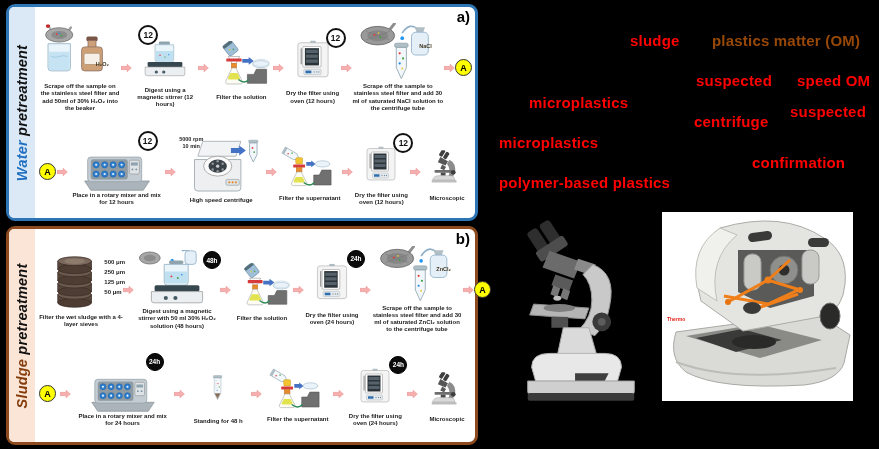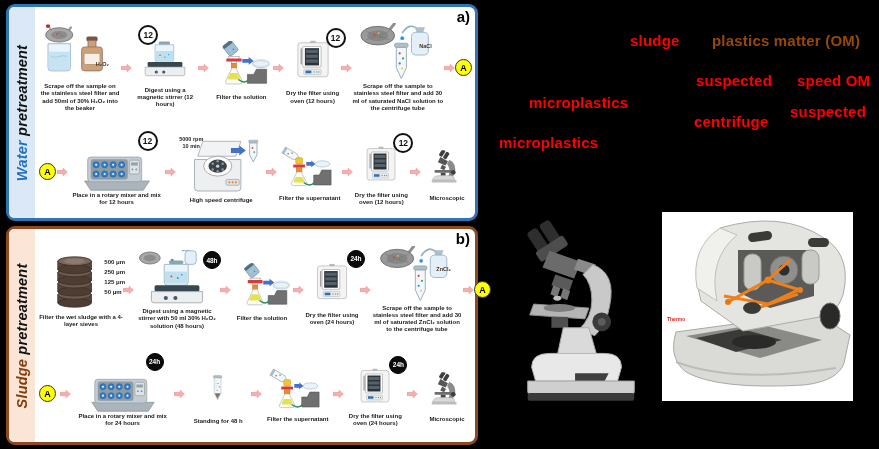--- a/index.html
+++ b/index.html
@@ -562,20 +562,22 @@
   </div>
 
   <span class="ann red" style="left:630px;top:32px">sludge</span>
   <span class="ann brown" style="left:712px;top:32px">plastics matter (OM)</span>
   <span class="ann red" style="left:696px;top:72px">suspected</span>
   <span class="ann red" style="left:797px;top:72px">speed OM</span>
   <span class="ann red" style="left:529px;top:94px">microplastics</span>
   <span class="ann red" style="left:694px;top:113px">centrifuge</span>
   <span class="ann red" style="left:790px;top:103px">suspected</span>
   <span class="ann red" style="left:499px;top:134px">microplastics</span>
+  <span class="ann red" style="left:752px;top:154px">confirmation</span>
+  <span class="ann red" style="left:499px;top:174px">polymer-based plastics</span>
 
   <svg class="scope" viewBox="0 0 152 188">
     <g transform="rotate(-33 42 24)">
       <rect x="28" y="6" width="12" height="24" rx="3.5" fill="#2E2E2E"></rect>
       <rect x="43" y="6" width="12" height="24" rx="3.5" fill="#2E2E2E"></rect>
       <rect x="25" y="27" width="33" height="12" rx="3" fill="#4D4D4D"></rect>
     </g>
     <path d="M44 34 l32 11 l-7 17 l-32 -11 z" fill="#6B6B6B"></path>
     <path d="M73 42 l18 6 l-4 11 l-18 -6 z" fill="#8A8A8A"></path>
     <path d="M88 48 q24 9 17 42 q-3 19 -15 30 l-16 -6 q13 -13 13 -30 q0 -17 -9 -26 z" fill="#C9C9C9" stroke="#9A9A9A"></path>

